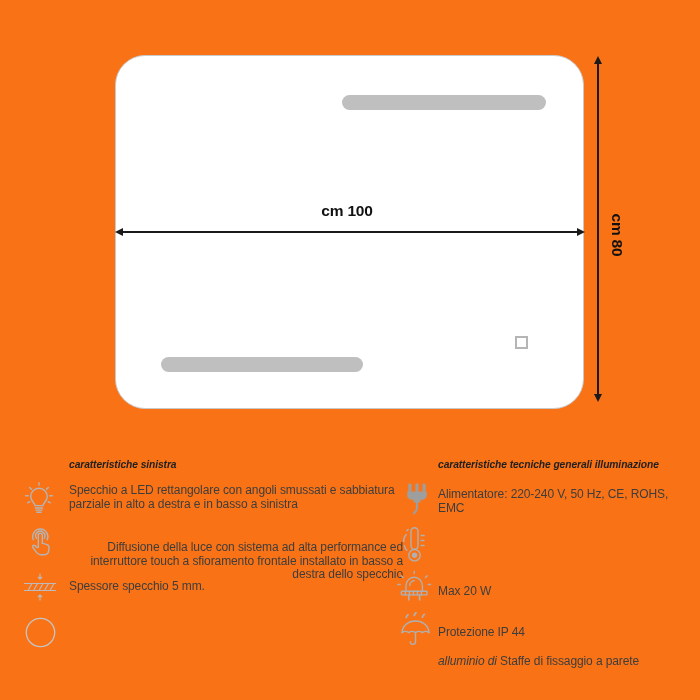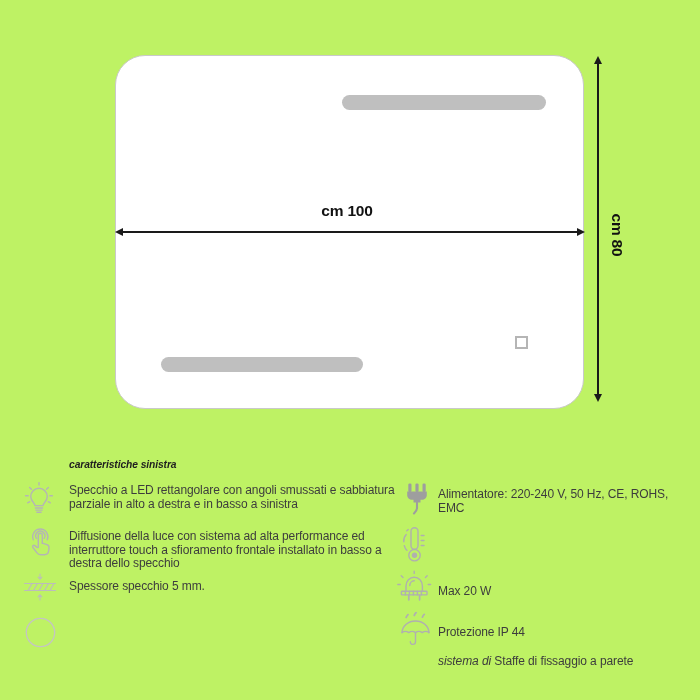--- a/index.html
+++ b/index.html
@@ -1,18 +1,18 @@
 <!DOCTYPE html>
 <html><head>
 <meta charset="utf-8">
 <style>
   * { margin:0; padding:0; box-sizing:border-box; }
   html,body { background:#ffffff; }
   body { width:700px; height:700px; font-family:"Liberation Sans", sans-serif; }
-  .page { position:relative; width:700px; height:700px; background:#bef264; overflow:hidden; }
+  .page { position:relative; width:700px; height:700px; background:#f97316; overflow:hidden; }
 
   
   .mirror { position:absolute; left:115px; top:55px; width:469px; height:354px;
             border:1.5px solid #c9c9c9; border-radius:30px; background:#ffffff; }
   .led-bar { position:absolute; height:15px; border-radius:8px; background:#bfbfbf; }
   .led-top { left:342px; top:95px; width:204px; }
   .led-bottom { left:161px; top:357px; width:202px; }
   .touch-square { position:absolute; left:515px; top:336px; width:13px; height:13px;
                   border:2px solid #b5b5b5; background:#ffffff; }
 
@@ -30,21 +30,21 @@
              font-weight:bold; font-size:15.5px; color:#111; letter-spacing:-0.2px; transform:rotate(90deg); }
 
   
   .spec-header { position:absolute; font-size:10.3px; font-weight:bold; font-style:italic;
                  color:#1f1f1f; letter-spacing:-0.1px; }
   .spec-text { position:absolute; font-size:12px; color:#3d3d3d; line-height:13.5px; letter-spacing:-0.1px; }
   .icon { position:absolute; line-height:0; }
   .hdr-left  { left:69px;  top:459px; }
   .hdr-right { left:438px; top:459px; }
   .l-t1 { left:69px; top:484px; width:334px; }
-  .l-t2 { left:69px; top:530px; width:334px; }
+  .l-t2 { left:69px; top:541px; width:334px;text-align:right; }
   .l-t3 { left:69px; top:580px; width:334px; }
   .l-t4 { left:69px; top:628px; width:334px; }
   .r-t1 { left:438px; top:488px; width:250px; }
   .r-t2 { left:438px; top:539px; width:250px; }
   .r-t3 { left:438px; top:585px; width:250px; }
   .r-t4 { left:438px; top:626px; width:250px; }
   .r-ft { left:438px; top:655px; width:250px; }
   .i-bulb   { left:23px;  top:481px; }
   .i-touch  { left:27px;  top:524px; }
   .i-thick  { left:22px;  top:573px; }
@@ -110,20 +110,21 @@
     </svg>
   </span>
   <div class="spec-text l-t3">Spessore specchio 5 mm.</div>
 
   <span class="icon i-circle">
     <svg width="31" height="31" viewBox="0 0 31 31">
       <circle cx="15.5" cy="15.5" r="14.2" fill="none" stroke="#c4c4c4" stroke-width="1.3"></circle>
     </svg>
   </span>
 
+  <div class="spec-header hdr-right">caratteristiche tecniche generali illuminazione</div>
 
   <span class="icon i-plug">
     <svg width="26" height="32" viewBox="0 0 26 32">
       <g fill="#9e9e9e">
         <rect x="4.3" y="0.5" width="3.2" height="8.5" rx="1.3"></rect>
         <rect x="11.4" y="0.5" width="3.2" height="8.5" rx="1.3"></rect>
         <rect x="18.5" y="0.5" width="3.2" height="8.5" rx="1.3"></rect>
         <path d="M3.2 8.5 h19.6 v3.4 c0 2.7 -2.2 4.9 -4.9 4.9 h-1.4 v2.8 h-7 v-2.8 h-1.4 c-2.7 0 -4.9 -2.2 -4.9 -4.9 z"></path>
       </g>
       <path d="M13 19.8 v5 c0 2.8 -1.4 4.2 -3 5.7" fill="none" stroke="#9e9e9e" stroke-width="2.1" stroke-linecap="round"></path>
@@ -163,15 +164,15 @@
       <g fill="none" stroke="#b0b0b0" stroke-width="1.4" stroke-linecap="round" stroke-linejoin="round">
         <path d="M4 20.6 c0.4 -6.6 6.2 -11.6 13.5 -11.6 s13.1 5 13.5 11.6"></path>
         <path d="M4 20.6 q3.4 -2.5 6.75 0 q3.4 -2.5 6.75 0 q3.4 -2.5 6.75 0 q3.4 -2.5 6.75 0"></path>
         <path d="M17.5 20.6 V29.8 a2.6 2.6 0 0 1 -5.2 0"></path>
         <path d="M8.2 5.4 q0.6 -1.8 1.8 -2.8 M16.3 3.4 q0.6 -1.8 1.8 -2.8 M24.4 5.2 q0.6 -1.8 1.8 -2.8" stroke-width="1.8"></path>
       </g>
     </svg>
   </span>
   <div class="spec-text r-t4">Protezione IP 44</div>
 
-  <div class="spec-text r-ft"><em>sistema di</em><span> Staffe di fissaggio a parete</span></div>
+  <div class="spec-text r-ft"><em>alluminio di</em><span> Staffe di fissaggio a parete</span></div>
 
 </div>
 
 </body></html>

